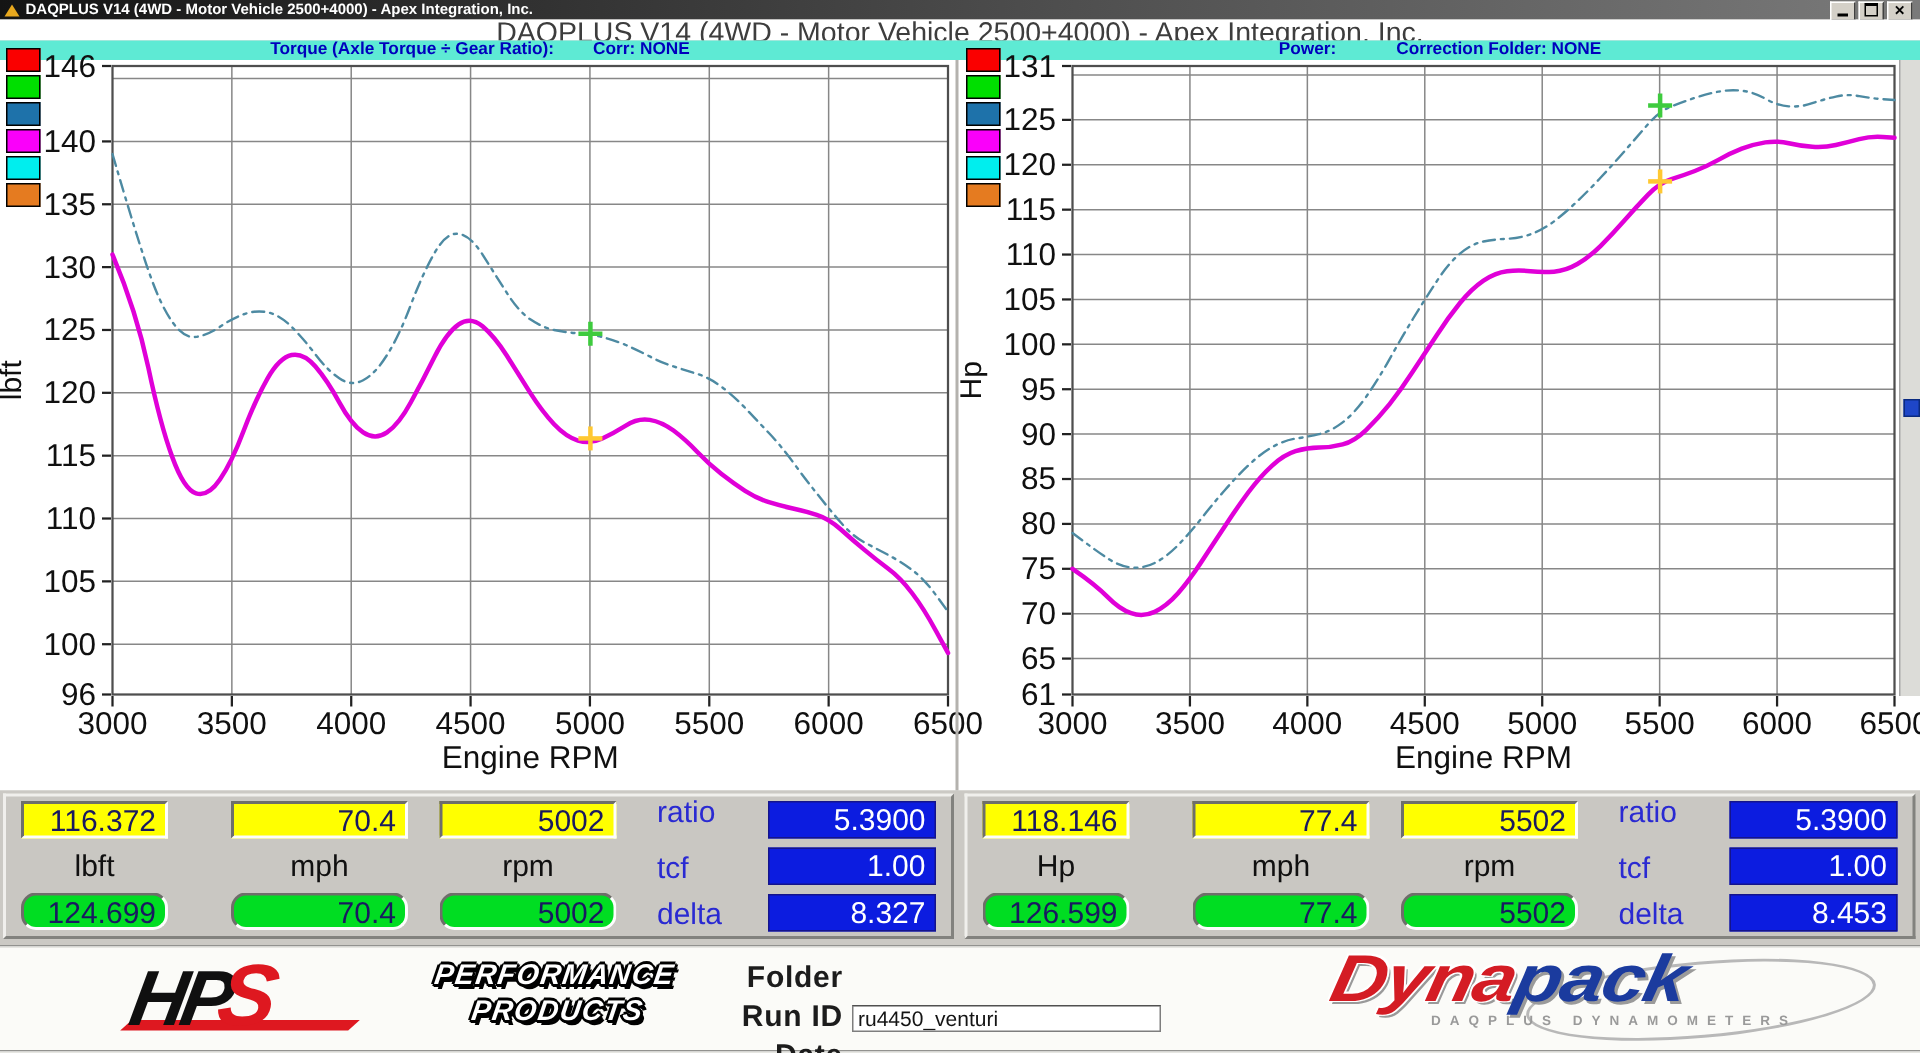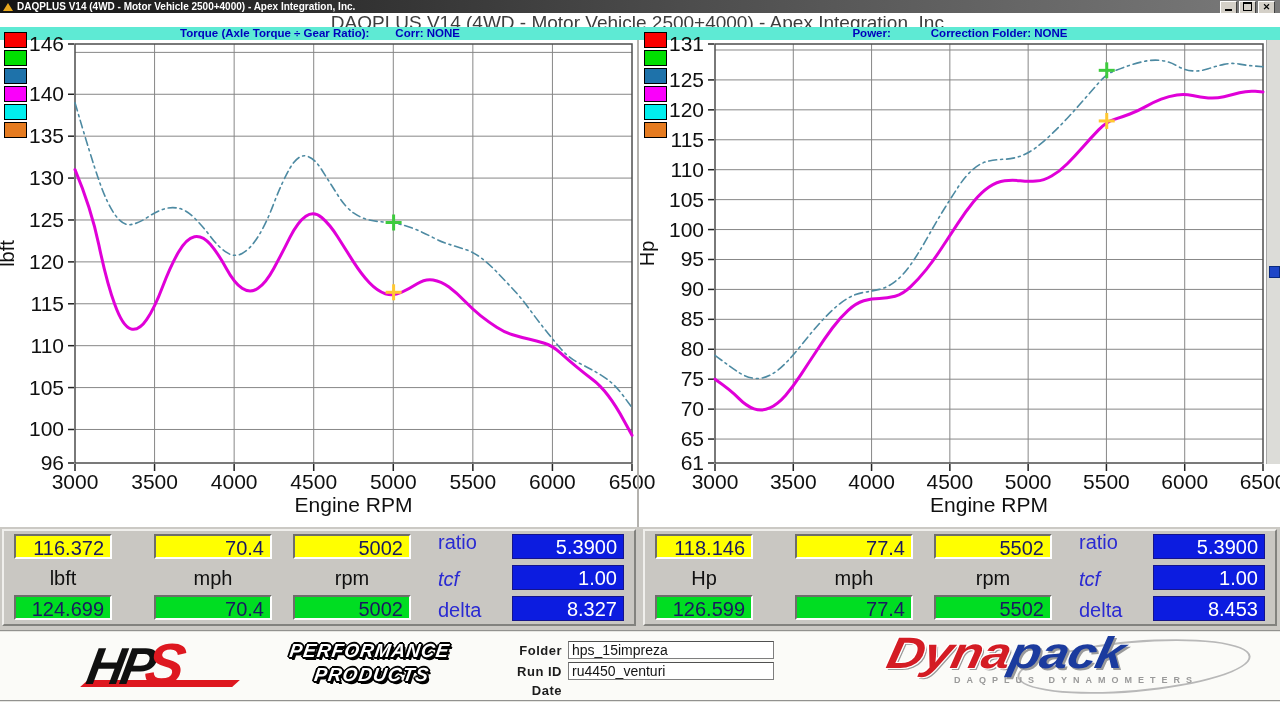--- a/index.html
+++ b/index.html
@@ -49,49 +49,49 @@
 
   
   .readouts{position:absolute;top:527px;left:0;right:0;height:103px;background:#cbc9c4;}
   .readout-panel{position:absolute;top:2px;width:634px;height:97px;background:#c9c7c2;
     border:2px solid;border-color:#f0efec #82827e #82827e #f0efec;box-sizing:border-box;}
   #panel-torque{left:2px;} #panel-power{left:643px;}
   .val-box{position:absolute;height:25px;font-size:20px;text-align:right;
     padding:1px 6px 0 0;color:#191960;border:2px solid;box-sizing:border-box;
     border-color:#6e6e6a #fdfdfd #fdfdfd #6e6e6a;white-space:nowrap;}
   .val-yellow{background:#ffff00;top:3px;}
-  .val-green{background:#00dd22;top:64px;}
+  .val-green{background:#00dd22;top:64px;border-radius:10px;}
   .vb1{left:10px;width:98px;} .vb2{left:150px;width:118px;} .vb3{left:289px;width:118px;}
   .unit-label{position:absolute;top:36px;font-size:20px;color:#101010;text-align:center;}
   .stat-label{position:absolute;left:434px;width:70px;font-size:20px;color:#2a2ad2;}
   .stat-box{position:absolute;left:508px;width:112px;height:25px;background:#0c1ce0;
     color:#fff;font-size:20px;text-align:right;padding:1px 6px 0 0;
     border:1px solid #14148c;box-sizing:border-box;}
   .r1{top:3px;} .r2{top:34px;} .r3{top:65px;padding-left:12px;}
-  .rl1{top:0;} .rl2{top:37px;font-style:italic;} .rl3{top:68px;}
+  .rl1{top:0;} .rl2{top:37px;} .rl3{top:68px;}
 
   
   .footer{position:absolute;top:630px;left:0;right:0;height:72px;background:#fbfbf8;
     border-top:2px groove #e6e6e2;border-bottom:2px groove #e6e6e2;box-sizing:border-box;}
   .hps{position:absolute;left:88px;top:4px;width:380px;height:58px;}
   .hps-letters{position:absolute;left:0;top:-6px;font-style:italic;font-weight:bold;
     transform:skewX(-10deg);white-space:nowrap;}
   .hps-hp{font-size:52px;color:#101010;letter-spacing:-4px;}
   .hps-s{font-size:58px;color:#de1820;margin-left:-6px;}
   .hps-swoosh{position:absolute;left:-4px;top:44px;width:152px;height:7px;background:#de1820;
     transform:skewX(-48deg);}
   .hps-tag{position:absolute;left:200px;top:3px;font-style:italic;font-weight:bold;
     font-size:19px;line-height:24px;color:#fff;transform:skewX(-8deg);white-space:nowrap;
     letter-spacing:1px;
     text-shadow:-2px 0 #000,2px 0 #000,0 -2px #000,0 2px #000,
       -1px -1px #000,1px -1px #000,-1px 1px #000,1px 1px #000,2px 2px #000,3px 3px #000;}
   .hps-tag .line2{margin-left:28px;}
   .fields{position:absolute;left:468px;top:9px;width:320px;}
   .field-row{display:flex;align-items:center;margin-bottom:3px;}
-  .field-label{width:94px;text-align:right;font-weight:bold;font-size:13px;color:#1c1c1c;
+  .field-label{width:94px;text-align:right;font-weight:bold;font-size:20px;color:#1c1c1c;
     padding-right:6px;letter-spacing:0.5px;}
   .field-input{width:198px;height:16px;background:#fff;border:1px solid #7e7e7e;
     border-top-color:#505050;font-size:14px;font-family:"Liberation Sans",sans-serif;
     padding:0 3px;color:#141414;}
   .dynapack{position:absolute;left:872px;top:4px;width:400px;height:60px;}
   .dyna-ellipse{position:absolute;left:145px;top:5px;width:230px;height:47px;
     border:2px solid #b8b8b8;border-radius:50%;transform:rotate(-5deg);}
   .dyna-text{position:absolute;left:16px;top:-8px;font-style:italic;font-weight:bold;
     font-size:44px;letter-spacing:-1px;transform:skewX(-12deg) scaleX(1.18);
     transform-origin:left;white-space:nowrap;}
@@ -345,21 +345,20 @@
     </div>
     <div class="hps-tag">
       <div>PERFORMANCE</div>
       <div class="line2">PRODUCTS</div>
     </div>
   </div>
 
   <div class="fields">
     <div class="field-row">
       <span class="field-label">Folder</span>
-      <input class="field-input" value="hps_15impreza" style="">
     </div>
     <div class="field-row">
       <span class="field-label">Run ID</span>
       <input class="field-input" value="ru4450_venturi" style="">
     </div>
     <div class="field-row">
       <span class="field-label">Date</span>
     </div>
   </div>
 

